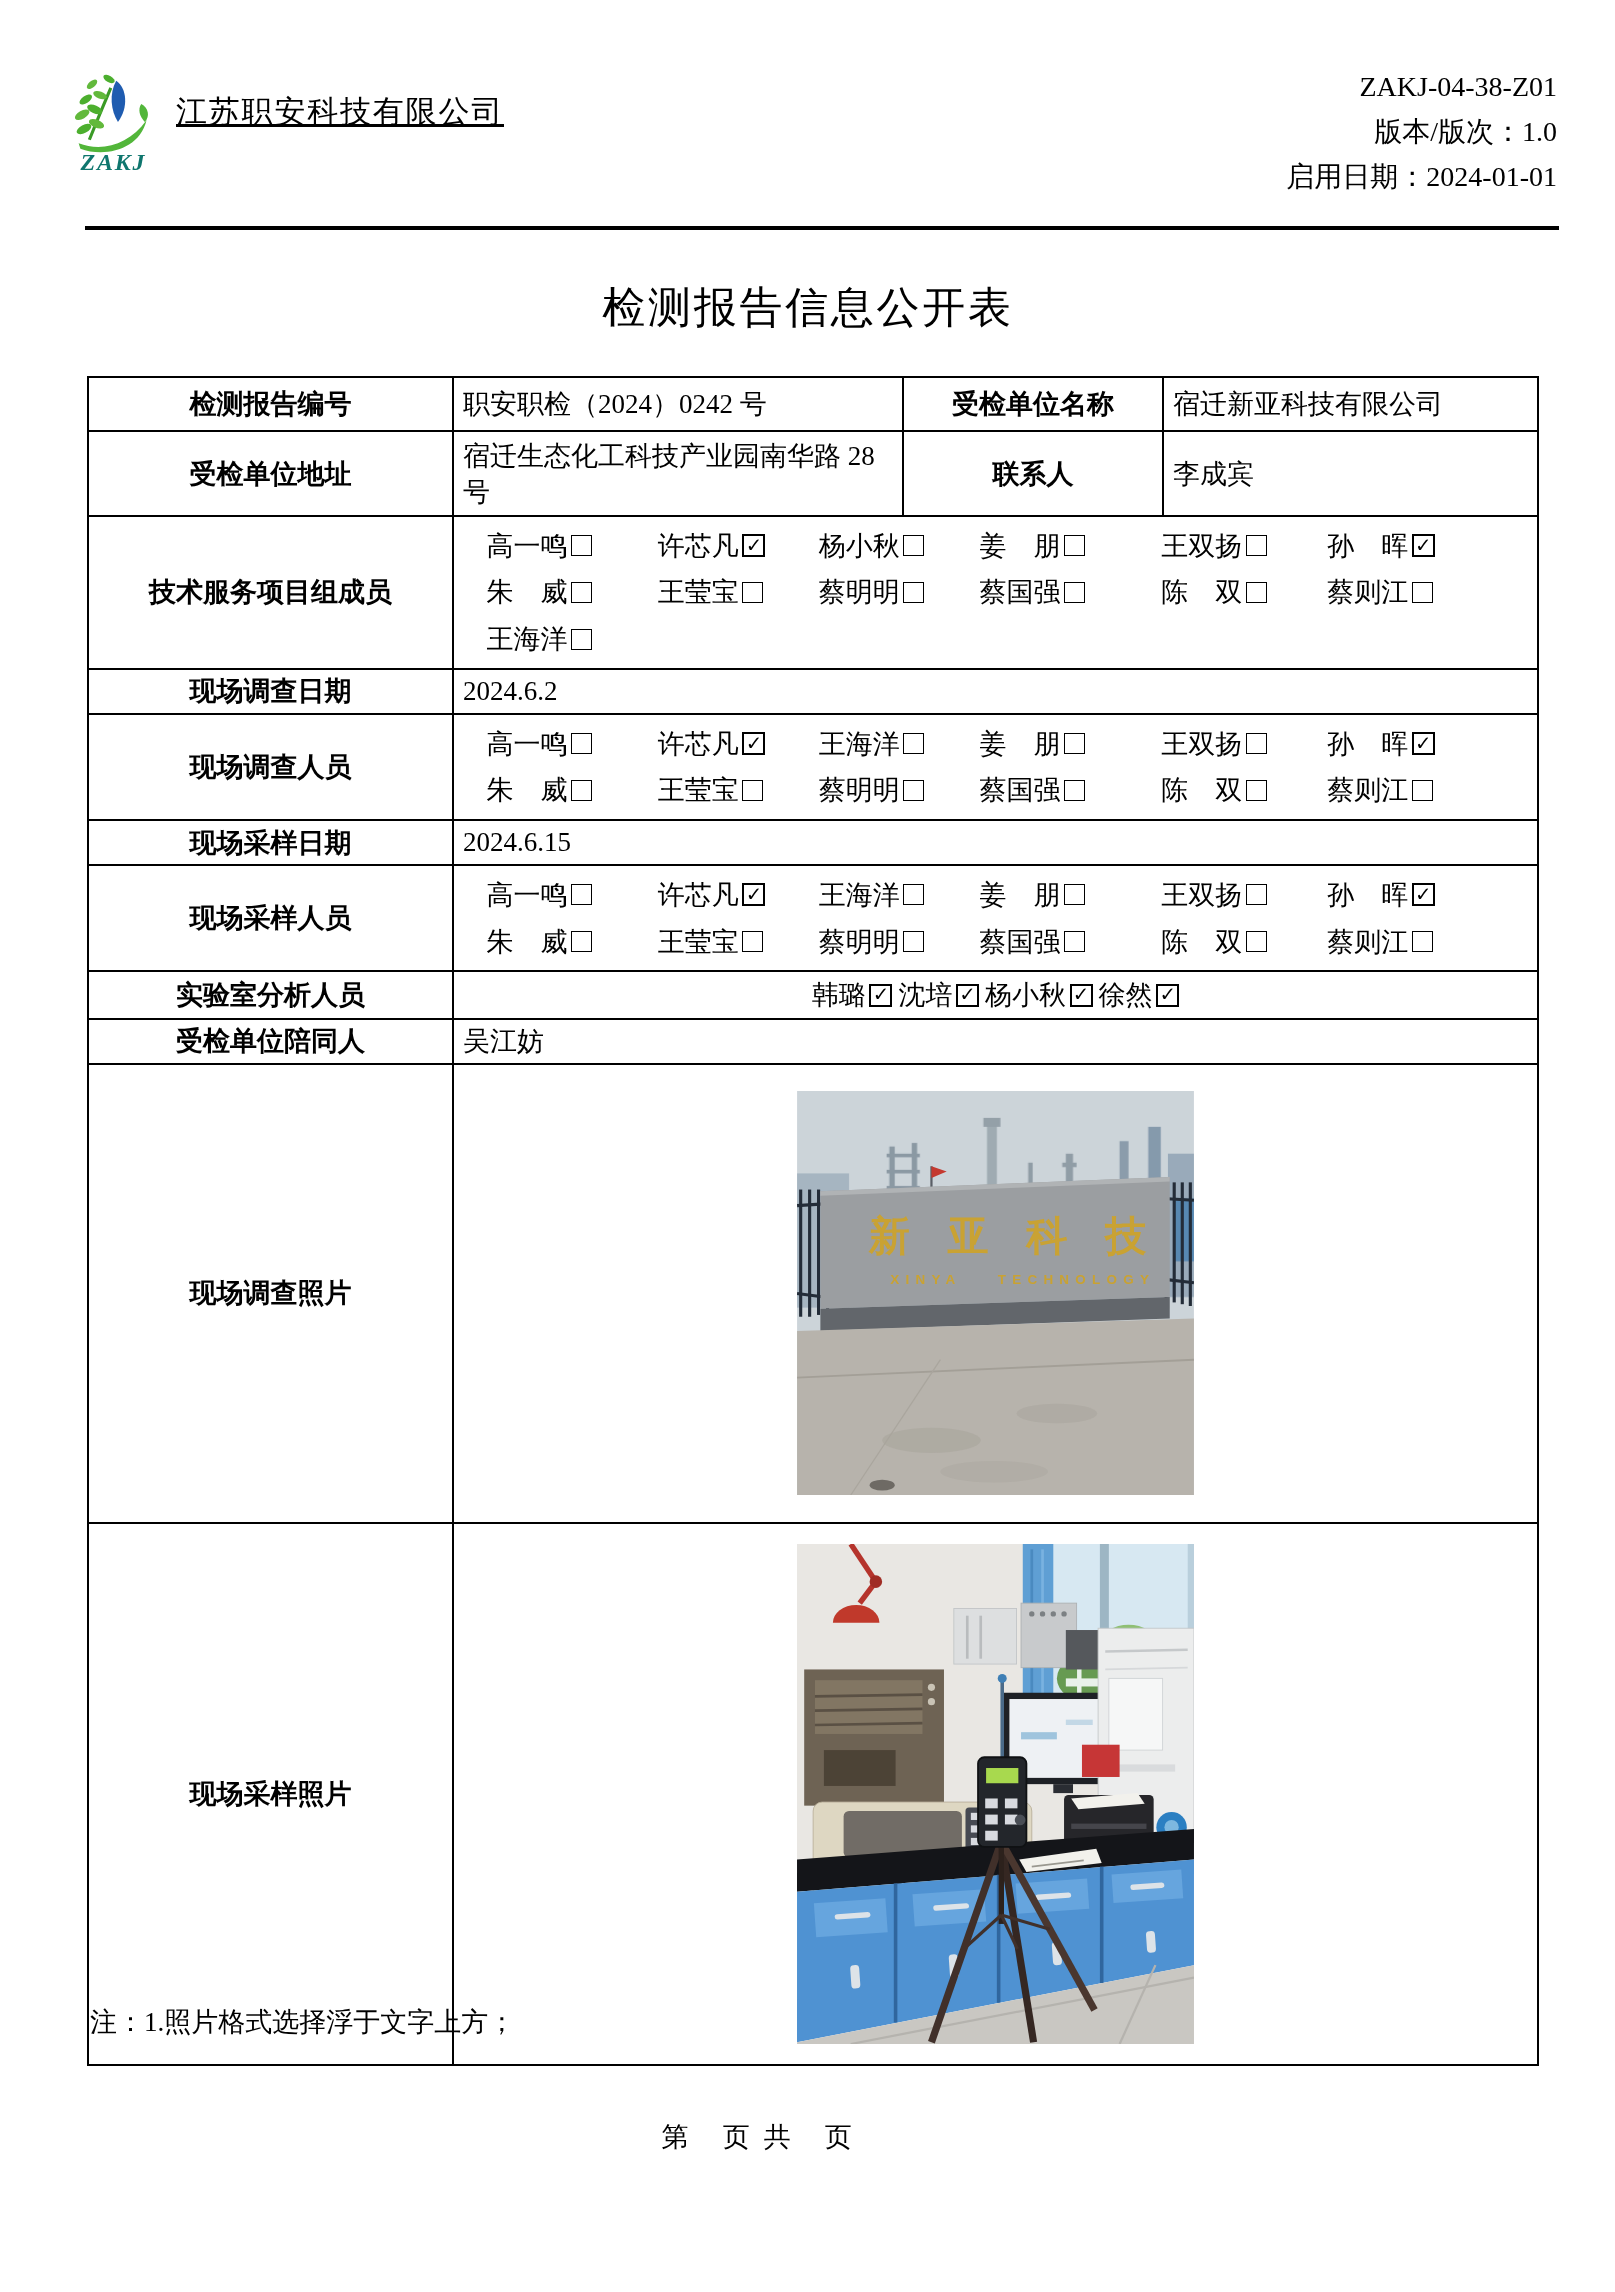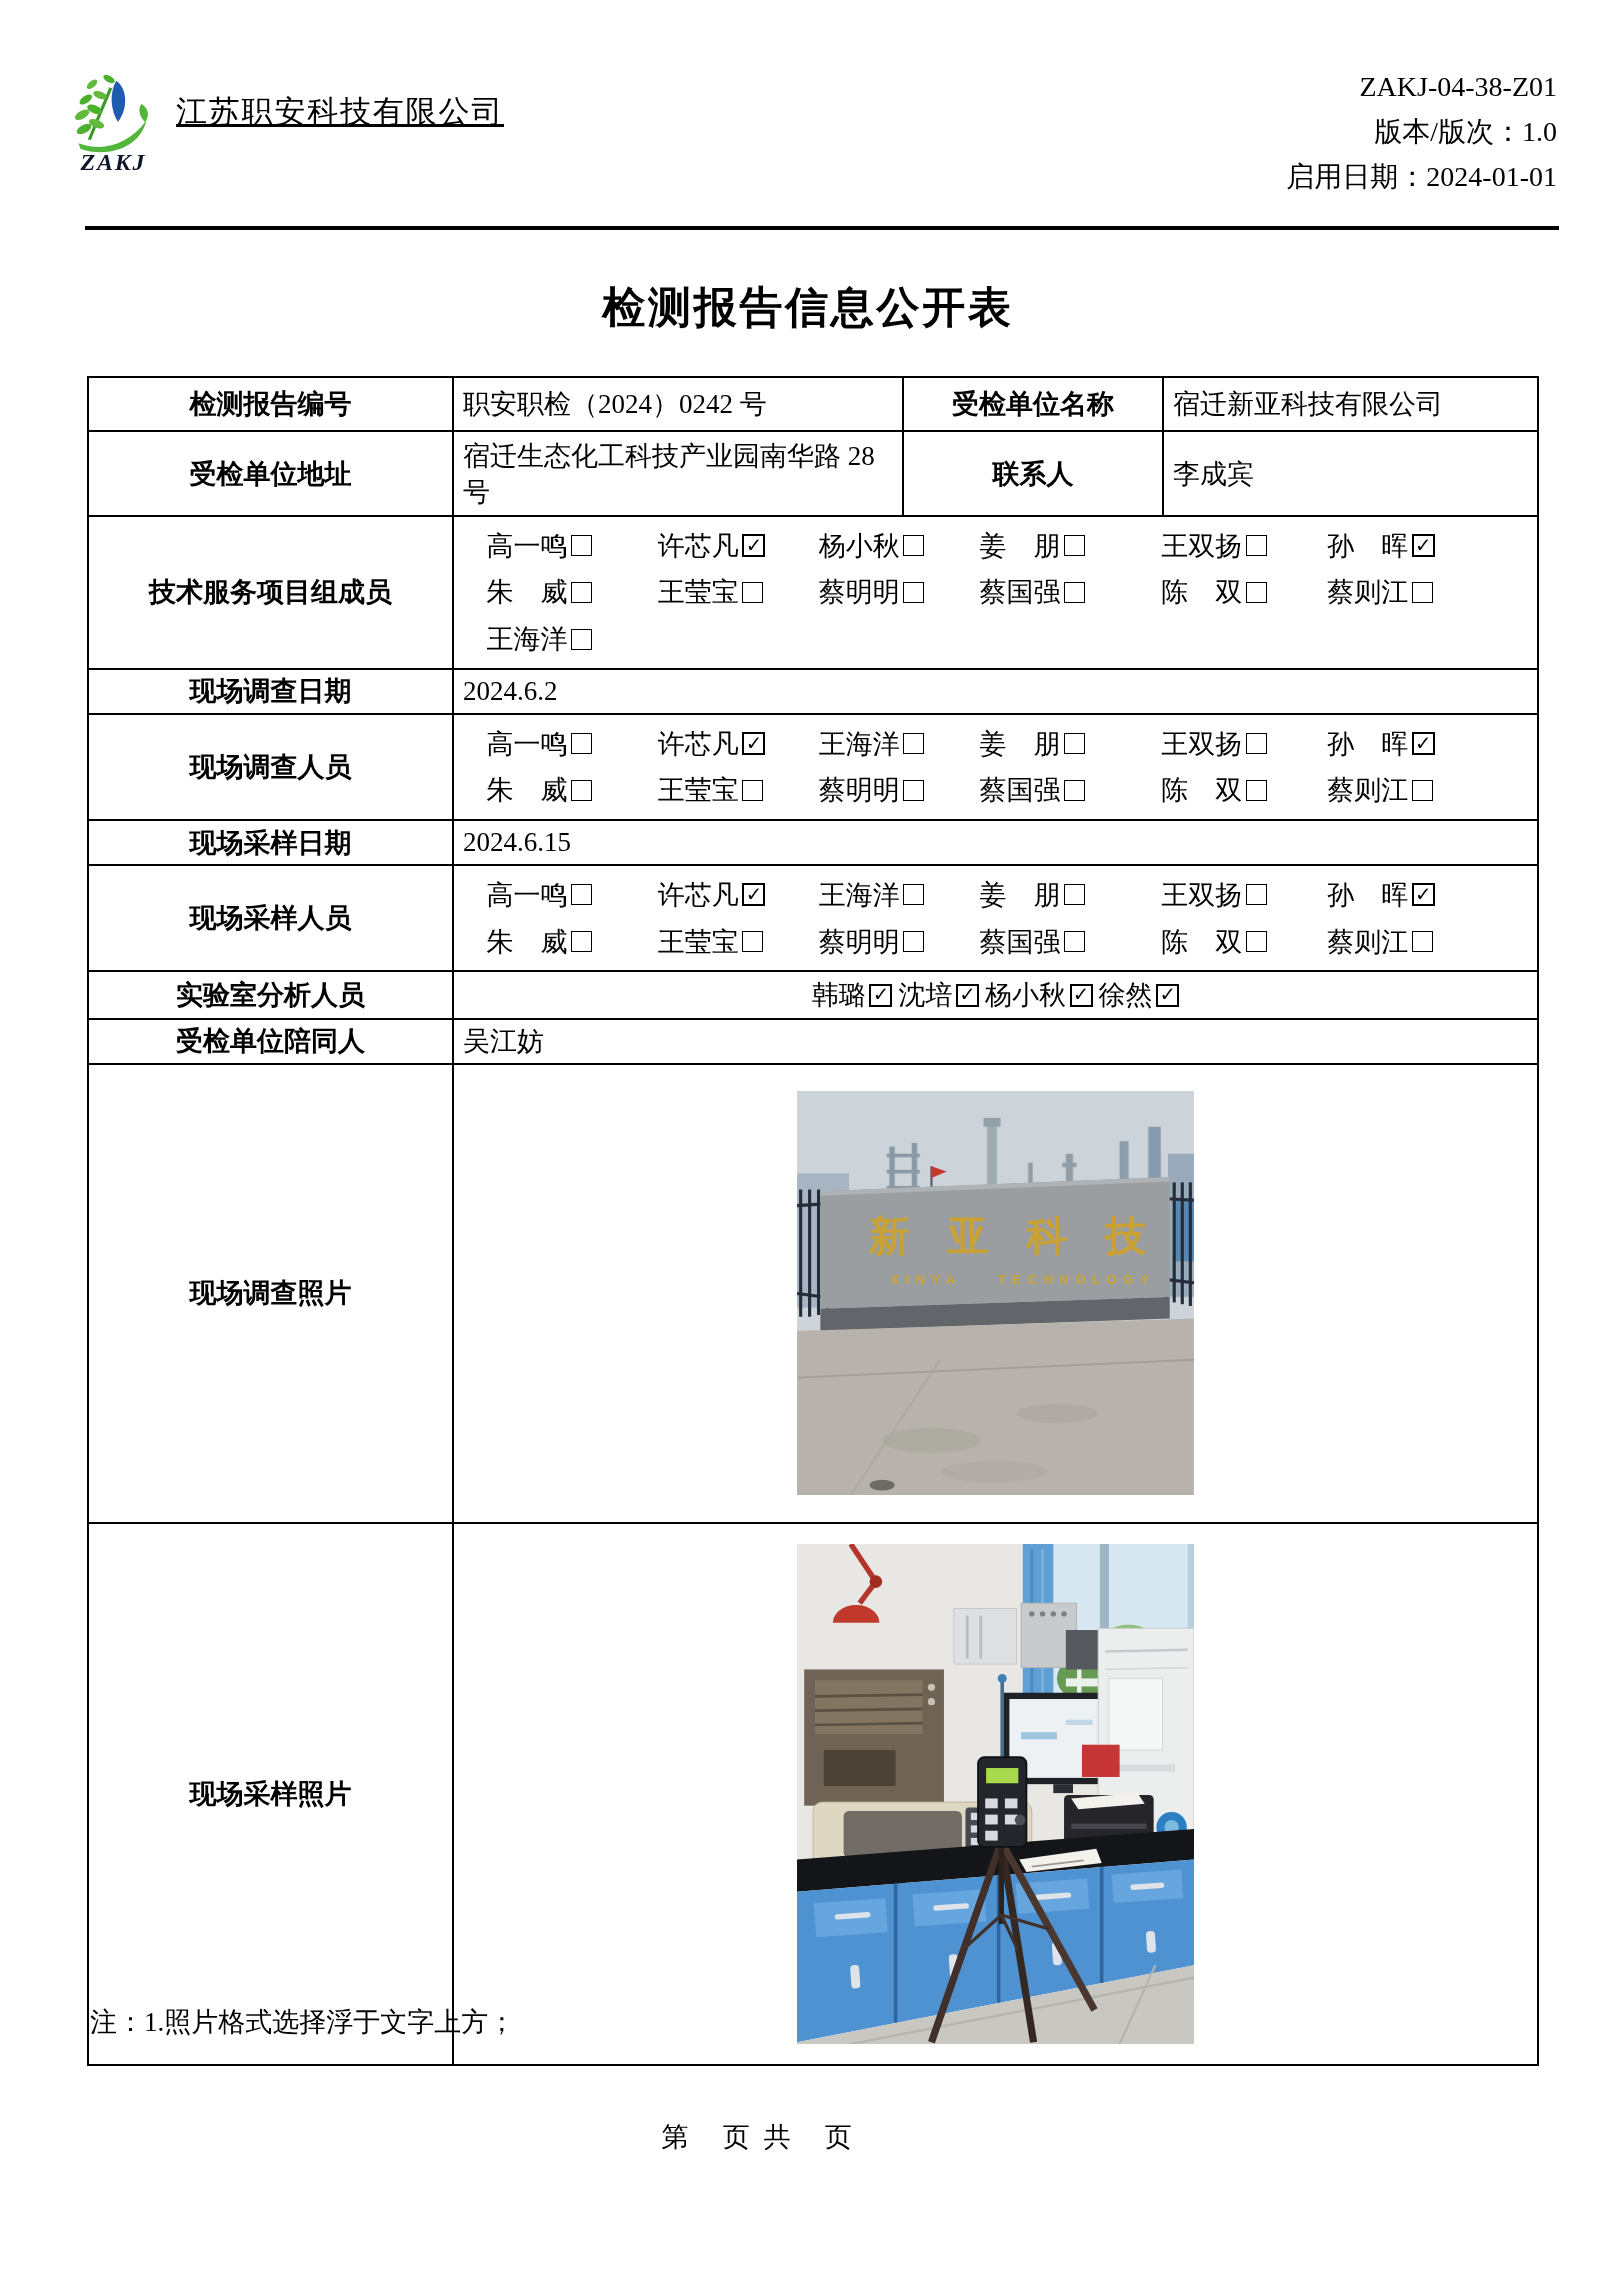--- a/index.html
+++ b/index.html
@@ -4,31 +4,31 @@
 <style>
   html,body{margin:0;padding:0;background:#888;}
   .page{
     position:relative;width:1616px;height:2293px;background:#ffffff;
     font-family:"Liberation Serif","DejaVu Serif",serif;color:#000;overflow:hidden;
   }
   
   .logo{position:absolute;left:64px;top:70px;width:99px;height:107px;}
   .logo-zakj{
     position:absolute;left:0;top:79px;width:99px;text-align:center;
-    font-style:italic;font-weight:700;font-size:24px;color:#0f172a;letter-spacing:1.8px;
+    font-style:italic;font-weight:700;font-size:24px;color:#0f766e;letter-spacing:1.8px;
   }
   .company-name{position:absolute;left:176px;top:91px;font-size:31px;letter-spacing:1.8px;text-decoration:underline;}
   .doc-info{
     position:absolute;right:59px;top:64px;text-align:right;font-size:28px;line-height:45px;
   }
   .header-rule{position:absolute;left:85px;top:226px;width:1474px;height:3.6px;background:#000;}
   
   .doc-title{
     position:absolute;left:0;top:279px;width:100%;text-align:center;
-    font-size:43px;font-weight:700;letter-spacing:2.7px;
+    font-size:43px;font-weight:400;letter-spacing:2.7px;
   }
   
   table.form{
     position:absolute;left:87px;top:376px;width:1451px;
     border-collapse:collapse;table-layout:fixed;font-size:27px;
   }
   table.form,table.form td{border:2.7px solid #000;}
   td.lbl{text-align:center;font-weight:700;padding:0 3.6px;}
   td.val{text-align:left;padding:1.8px 9px;}
   td.cell-left{padding:3.6px 7.2px;}

